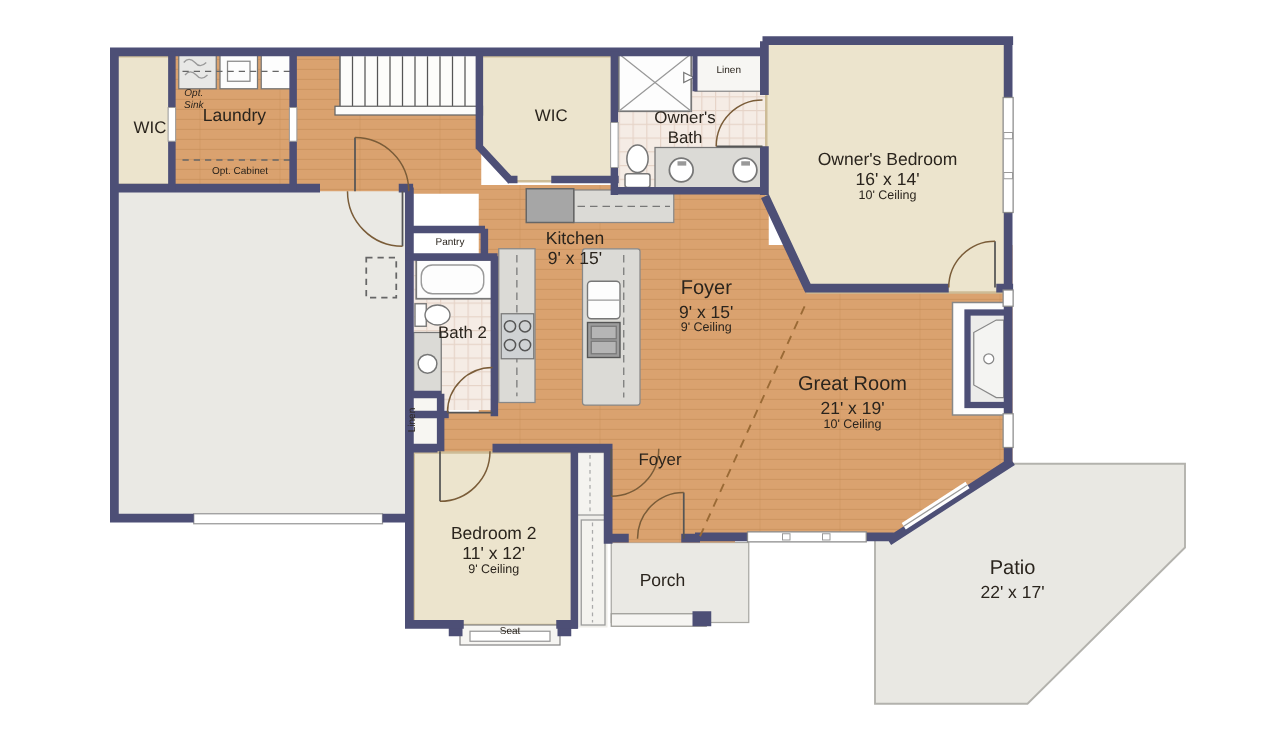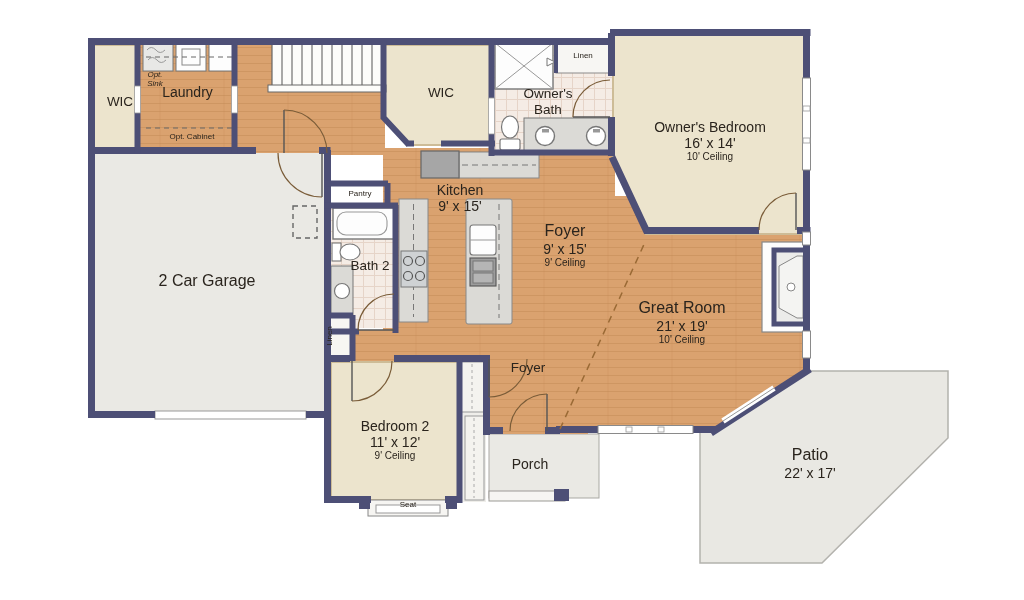--- a/index.html
+++ b/index.html
@@ -280,21 +280,20 @@
   <div class="sm">Pantry</div>
 </div>
 
 <div class="lbl" style="left:515px;top:222px;width:100px;">
   <div class="nm-lg">Foyer</div>
   <div class="dm">9' x 15'</div>
   <div class="ce">9' Ceiling</div>
 </div>
 
 <div class="lbl" style="left:117px;top:272px;width:180px;">
-  <div class="nm-lg">2 Car Garage</div>
 </div>
 
 <div class="lbl" style="left:347px;top:258px;width:46px;">
   <div class="nm-md">Bath 2</div>
 </div>
 
 <div class="lbl" style="left:612px;top:299px;width:140px;">
   <div class="nm-lg">Great Room</div>
   <div class="dm">21' x 19'</div>
   <div class="ce">10' Ceiling</div>

